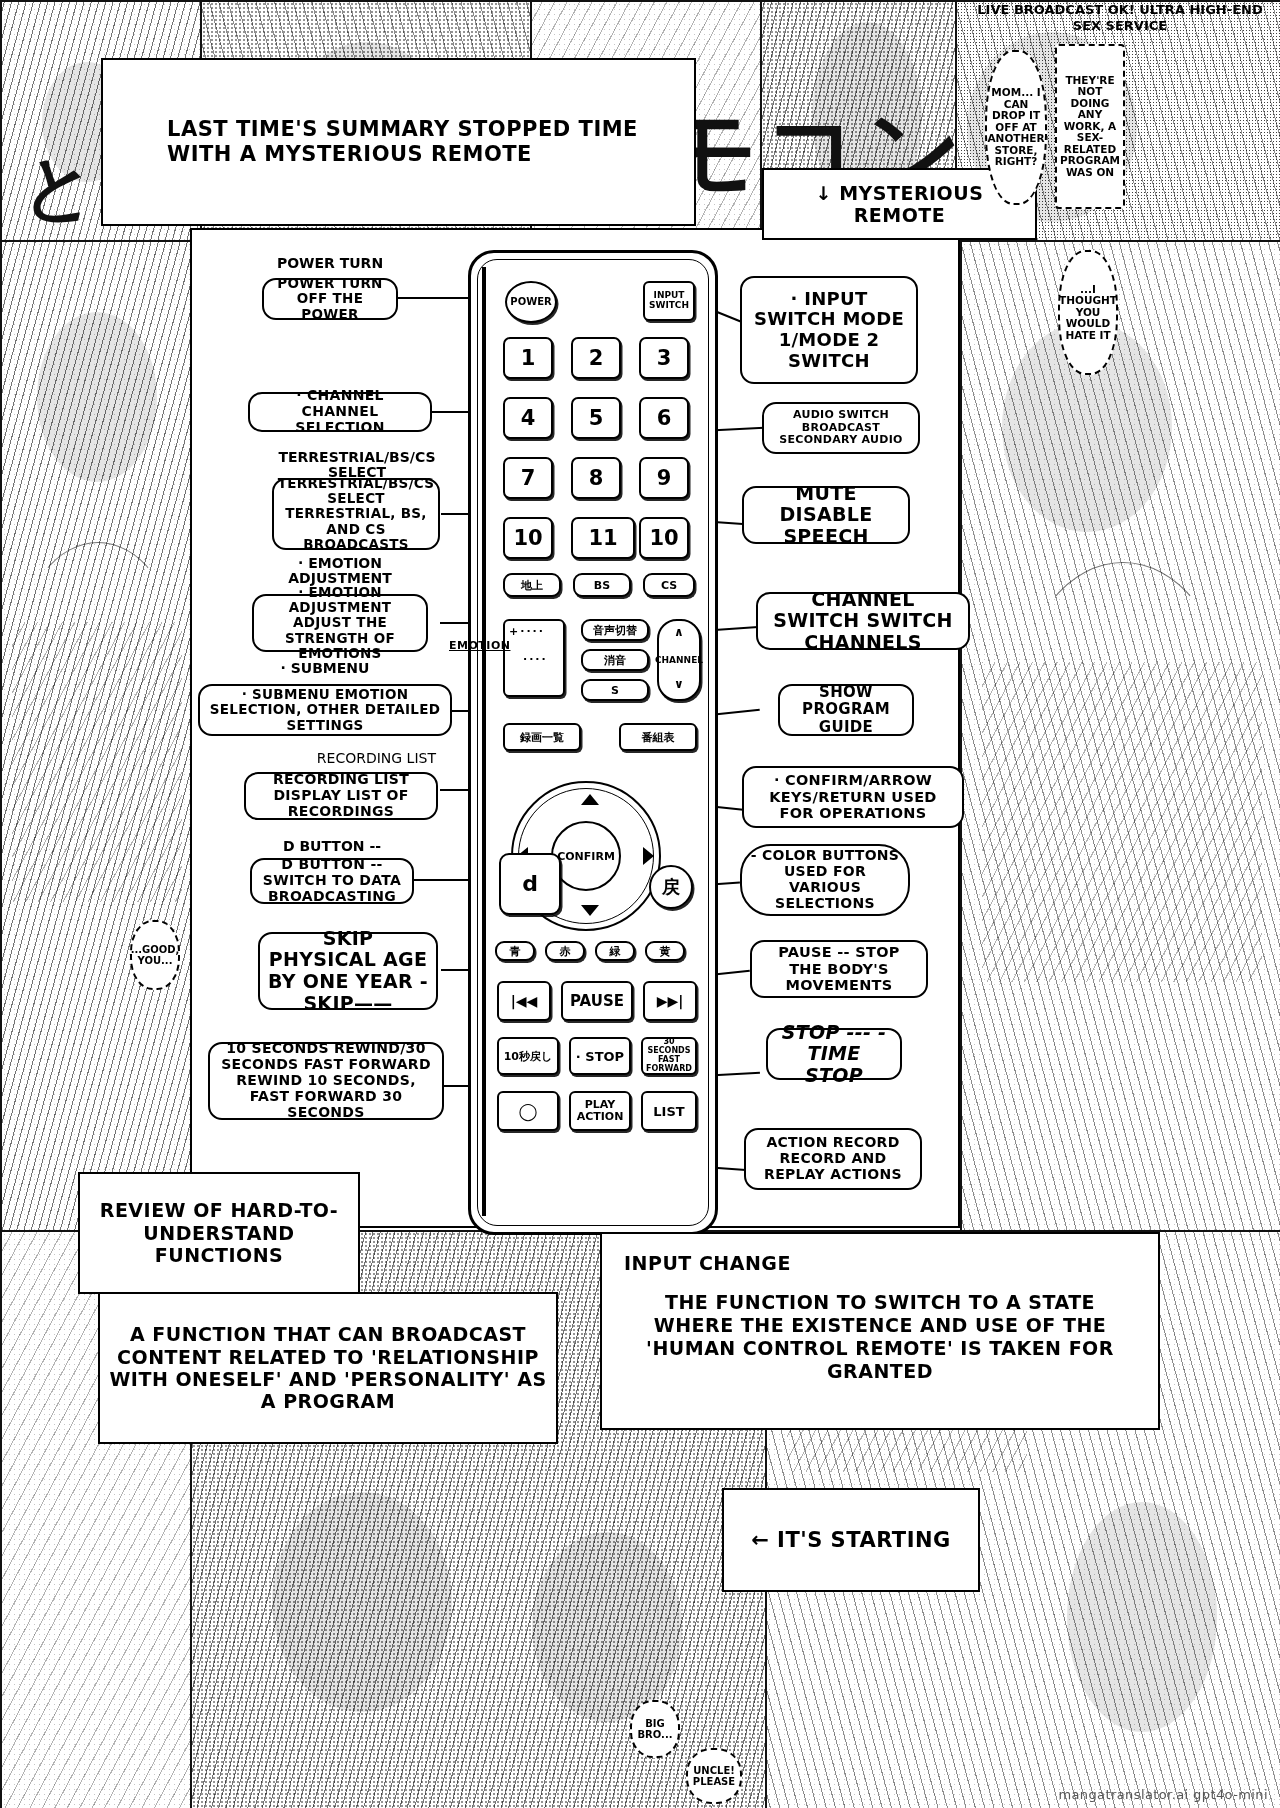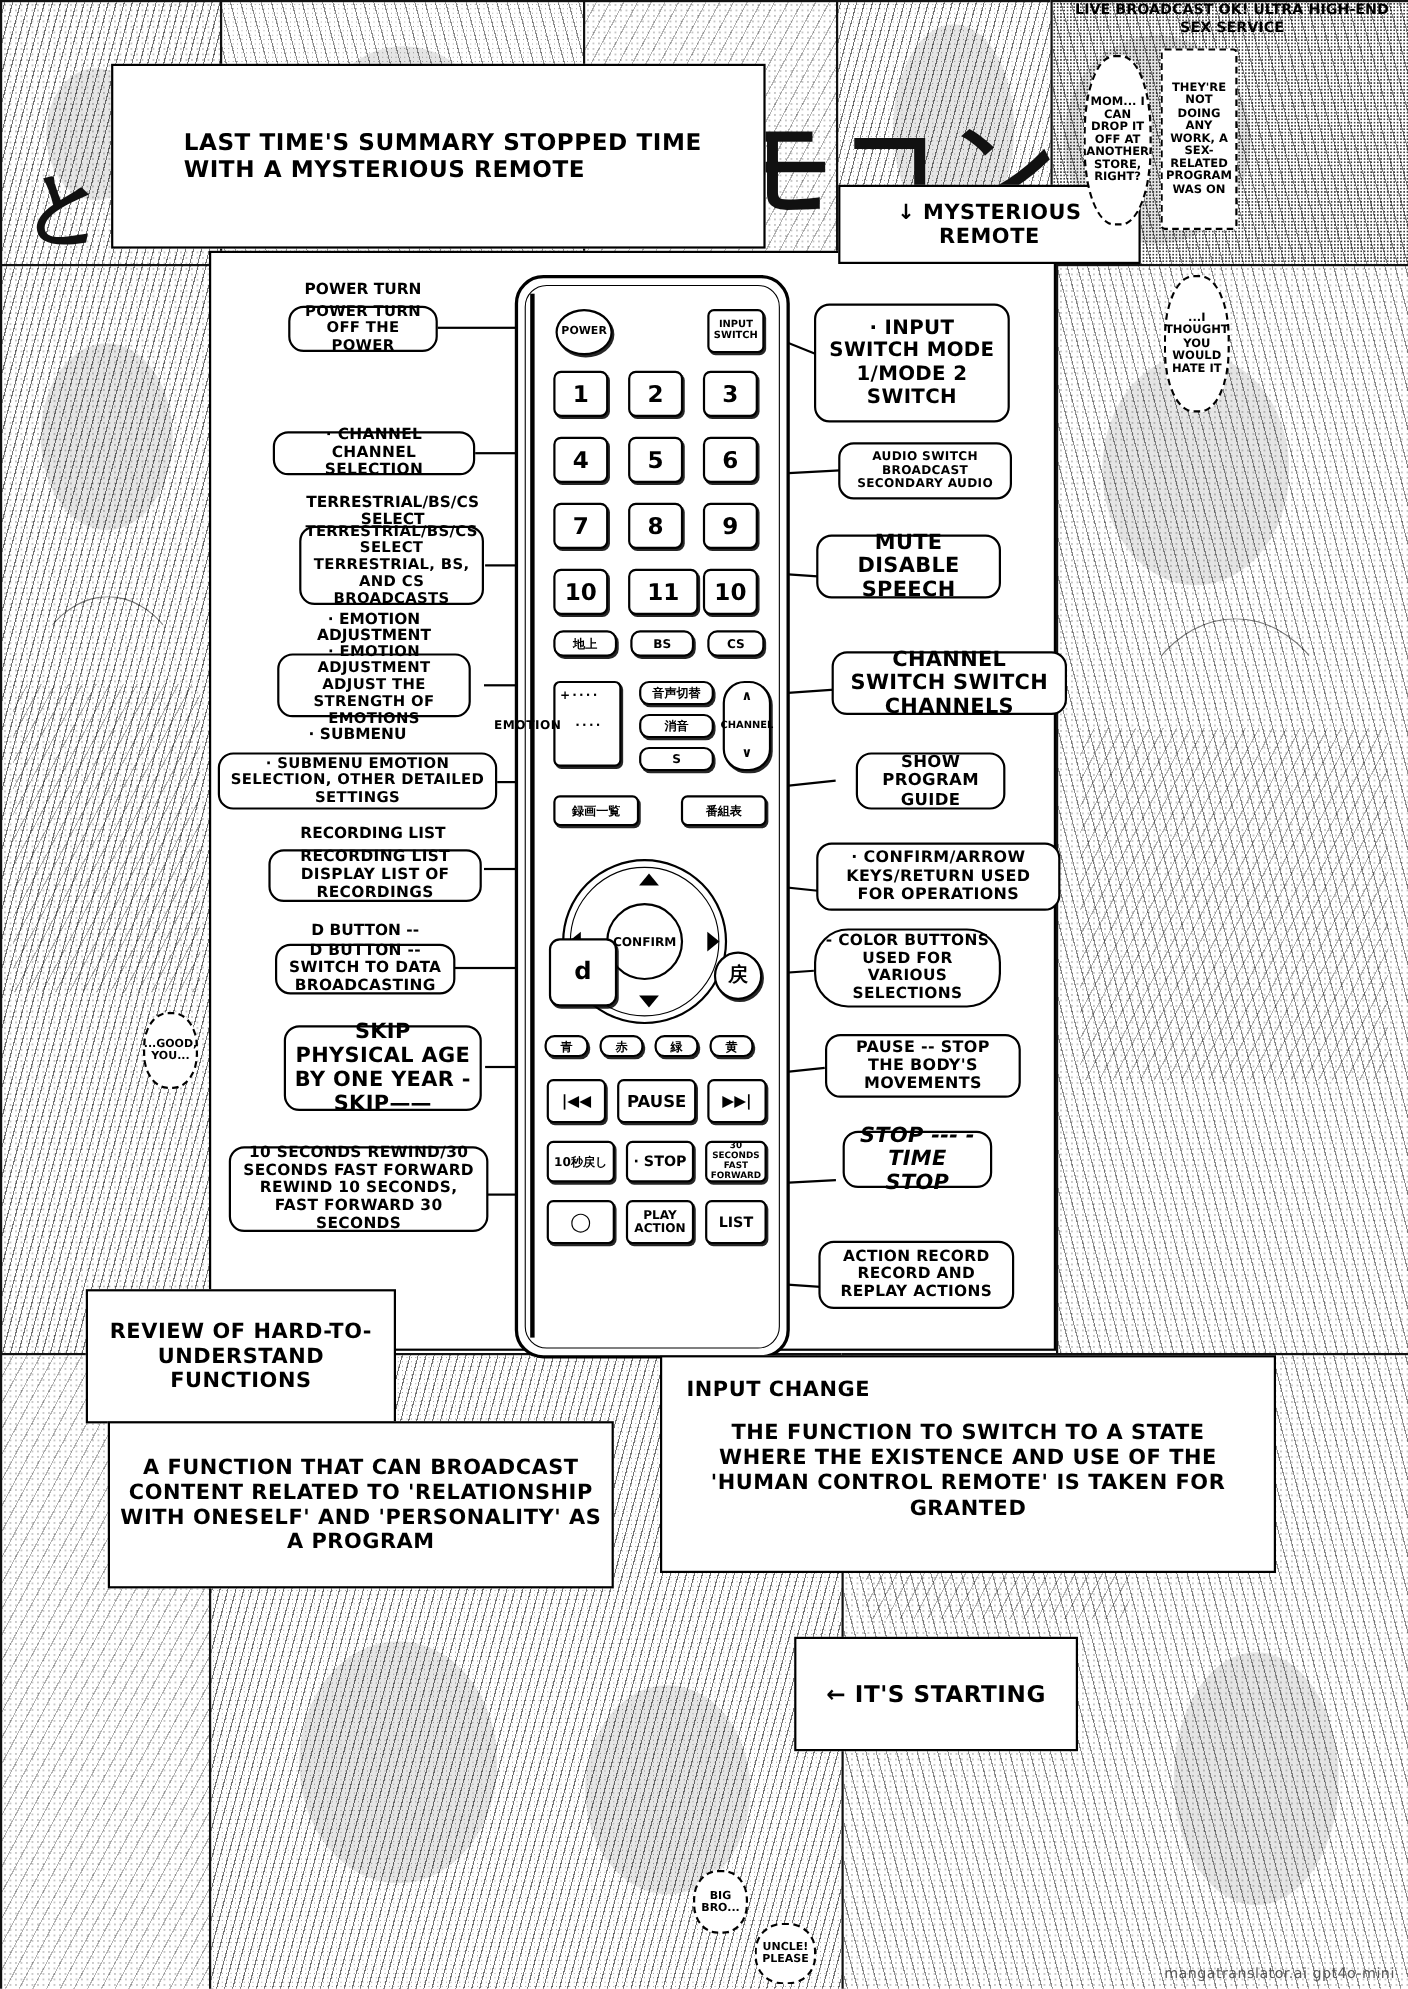--- a/index.html
+++ b/index.html
@@ -225,21 +225,21 @@
     <div class="btn num" style="left:32px;top:264px;width:50px;height:42px;">10</div>
     <div class="btn num" style="left:100px;top:264px;width:64px;height:42px;">11</div>
     <div class="btn num" style="left:168px;top:264px;width:50px;height:42px;">10</div>
 
     <div class="btn pill jp" style="left:32px;top:320px;width:58px;height:24px;">地上</div>
     <div class="btn pill" style="left:102px;top:320px;width:58px;height:24px;">BS</div>
     <div class="btn pill" style="left:172px;top:320px;width:52px;height:24px;">CS</div>
 
     <div class="btn sq" style="left:32px;top:366px;width:62px;height:78px;"></div>
     <div class="dots" style="left:38px;top:372px;font-size:11px;">+····</div>
-    <div class="emolabel" style="left:-22px;top:400px;">EMOTION</div>
+    <div class="emolabel" style="left:-22px;top:386px;text-decoration:underline;">EMOTION</div>
     <div class="dots" style="left:52px;top:400px;font-size:11px;">····</div>
 
     <div class="btn pill jp" style="left:110px;top:366px;width:68px;height:22px;">音声切替</div>
     <div class="btn pill jp" style="left:110px;top:396px;width:68px;height:22px;">消音</div>
     <div class="btn pill" style="left:110px;top:426px;width:68px;height:22px;">S</div>
 
     <div class="btn sq" style="left:186px;top:366px;width:44px;height:82px;border-radius:20px;font-size:9px;">
       <span>CHANNEL</span>
     </div>
     <div style="position:absolute;left:203px;top:372px;font-size:12px;font-weight:700;">∧</div>
@@ -330,21 +330,21 @@
   <div style="position:absolute;left:252px;top:556px;width:176px;text-align:center;font-size:14px;font-weight:700;line-height:1.1;">· EMOTION<br>ADJUSTMENT</div>
 
   <div class="callout" style="left:198px;top:684px;width:254px;height:52px;font-size:13.5px;">
     <span>· SUBMENU EMOTION SELECTION, OTHER DETAILED SETTINGS</span>
   </div>
   <div style="position:absolute;left:198px;top:660px;width:254px;text-align:center;font-size:14px;font-weight:700;">· SUBMENU</div>
 
   <div class="callout" style="left:244px;top:772px;width:194px;height:48px;font-size:14px;">
     <span>RECORDING LIST DISPLAY LIST OF RECORDINGS</span>
   </div>
-  <div style="position:absolute;left:242px;top:750px;width:194px;text-align:center;font-size:14px;font-weight:700;">RECORDING LIST</div>
+  <div style="position:absolute;left:242px;top:750px;width:194px;text-align:right;font-size:14px;font-weight:400;">RECORDING LIST</div>
 
   <div class="callout" style="left:250px;top:858px;width:164px;height:46px;font-size:14px;">
     <span>D BUTTON -- SWITCH TO DATA BROADCASTING</span>
   </div>
   <div style="position:absolute;left:250px;top:838px;width:164px;text-align:center;font-size:14px;font-weight:700;">D BUTTON --</div>
 
   <div class="callout" style="left:258px;top:932px;width:180px;height:78px;font-size:19px;">
     <span>SKIP PHYSICAL AGE BY ONE YEAR - SKIP——</span>
   </div>
 

